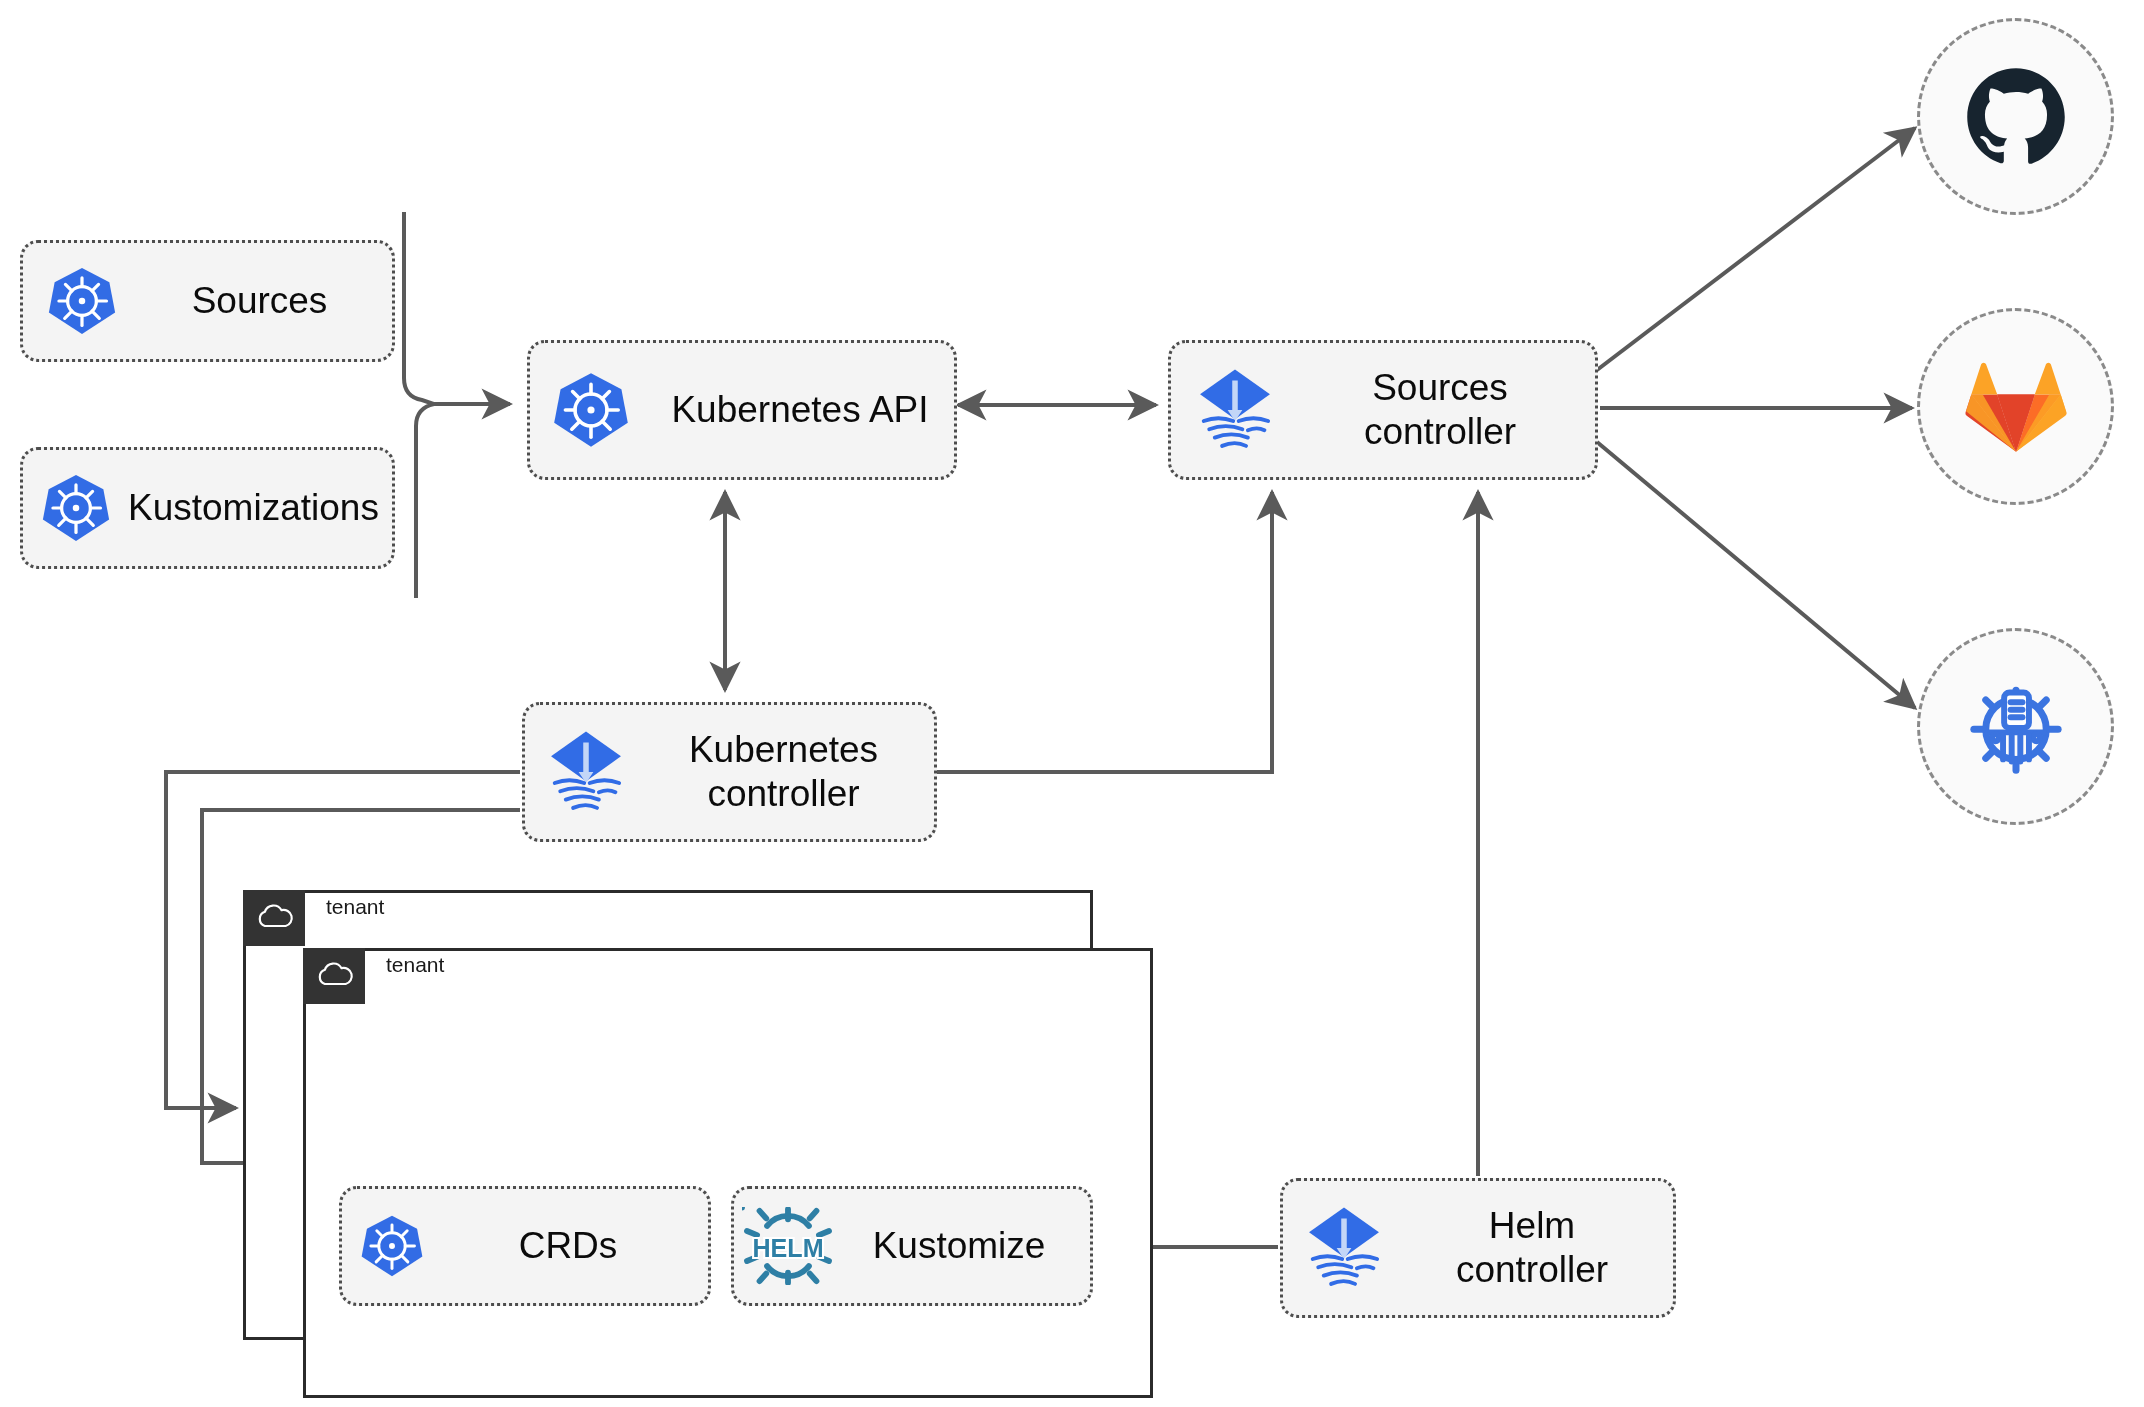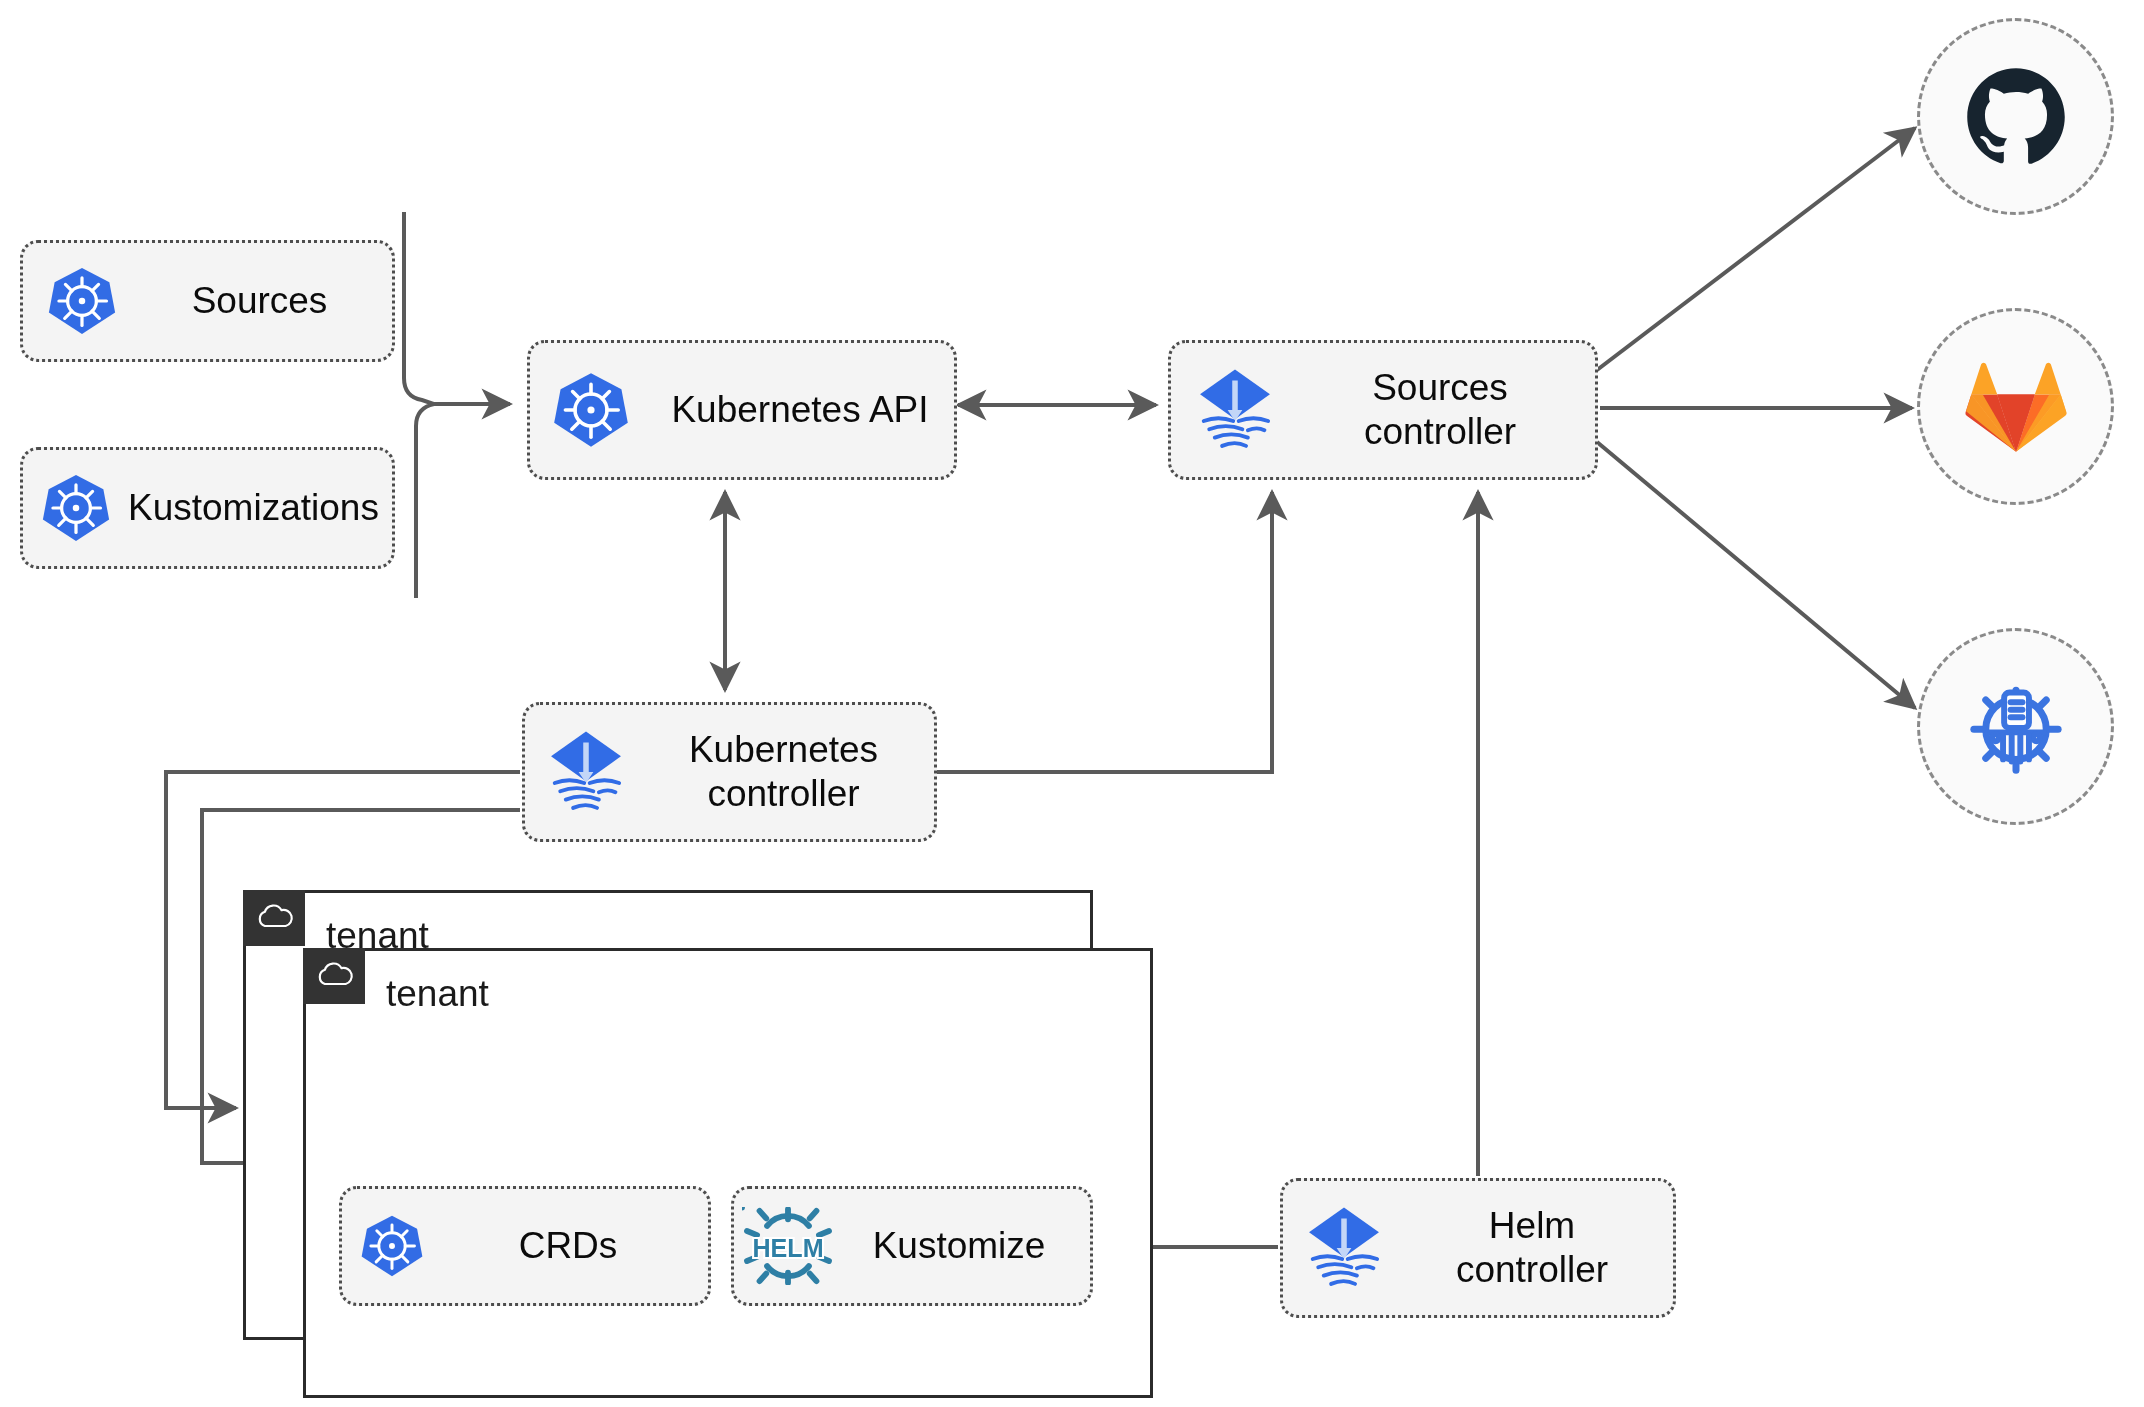--- a/index.html
+++ b/index.html
@@ -45,23 +45,23 @@
     position:absolute;
     top:-3px;left:-3px;
     height:56px;
     background:#333333;
     display:flex;align-items:center;justify-content:center;
     width:62px;
     box-sizing:border-box;
   }
   .tenant-name{
     position:absolute;
-    top:22px;
+    top:2px;
     left:80px;
-    font-size:37px;
+    font-size:21px;
     color:#1a1a1a;
   }
 </style>
 </head>
 <body>
 
 <div id="stage">
 
   <svg class="edges" viewBox="0 0 2144 1407">
     <defs>

